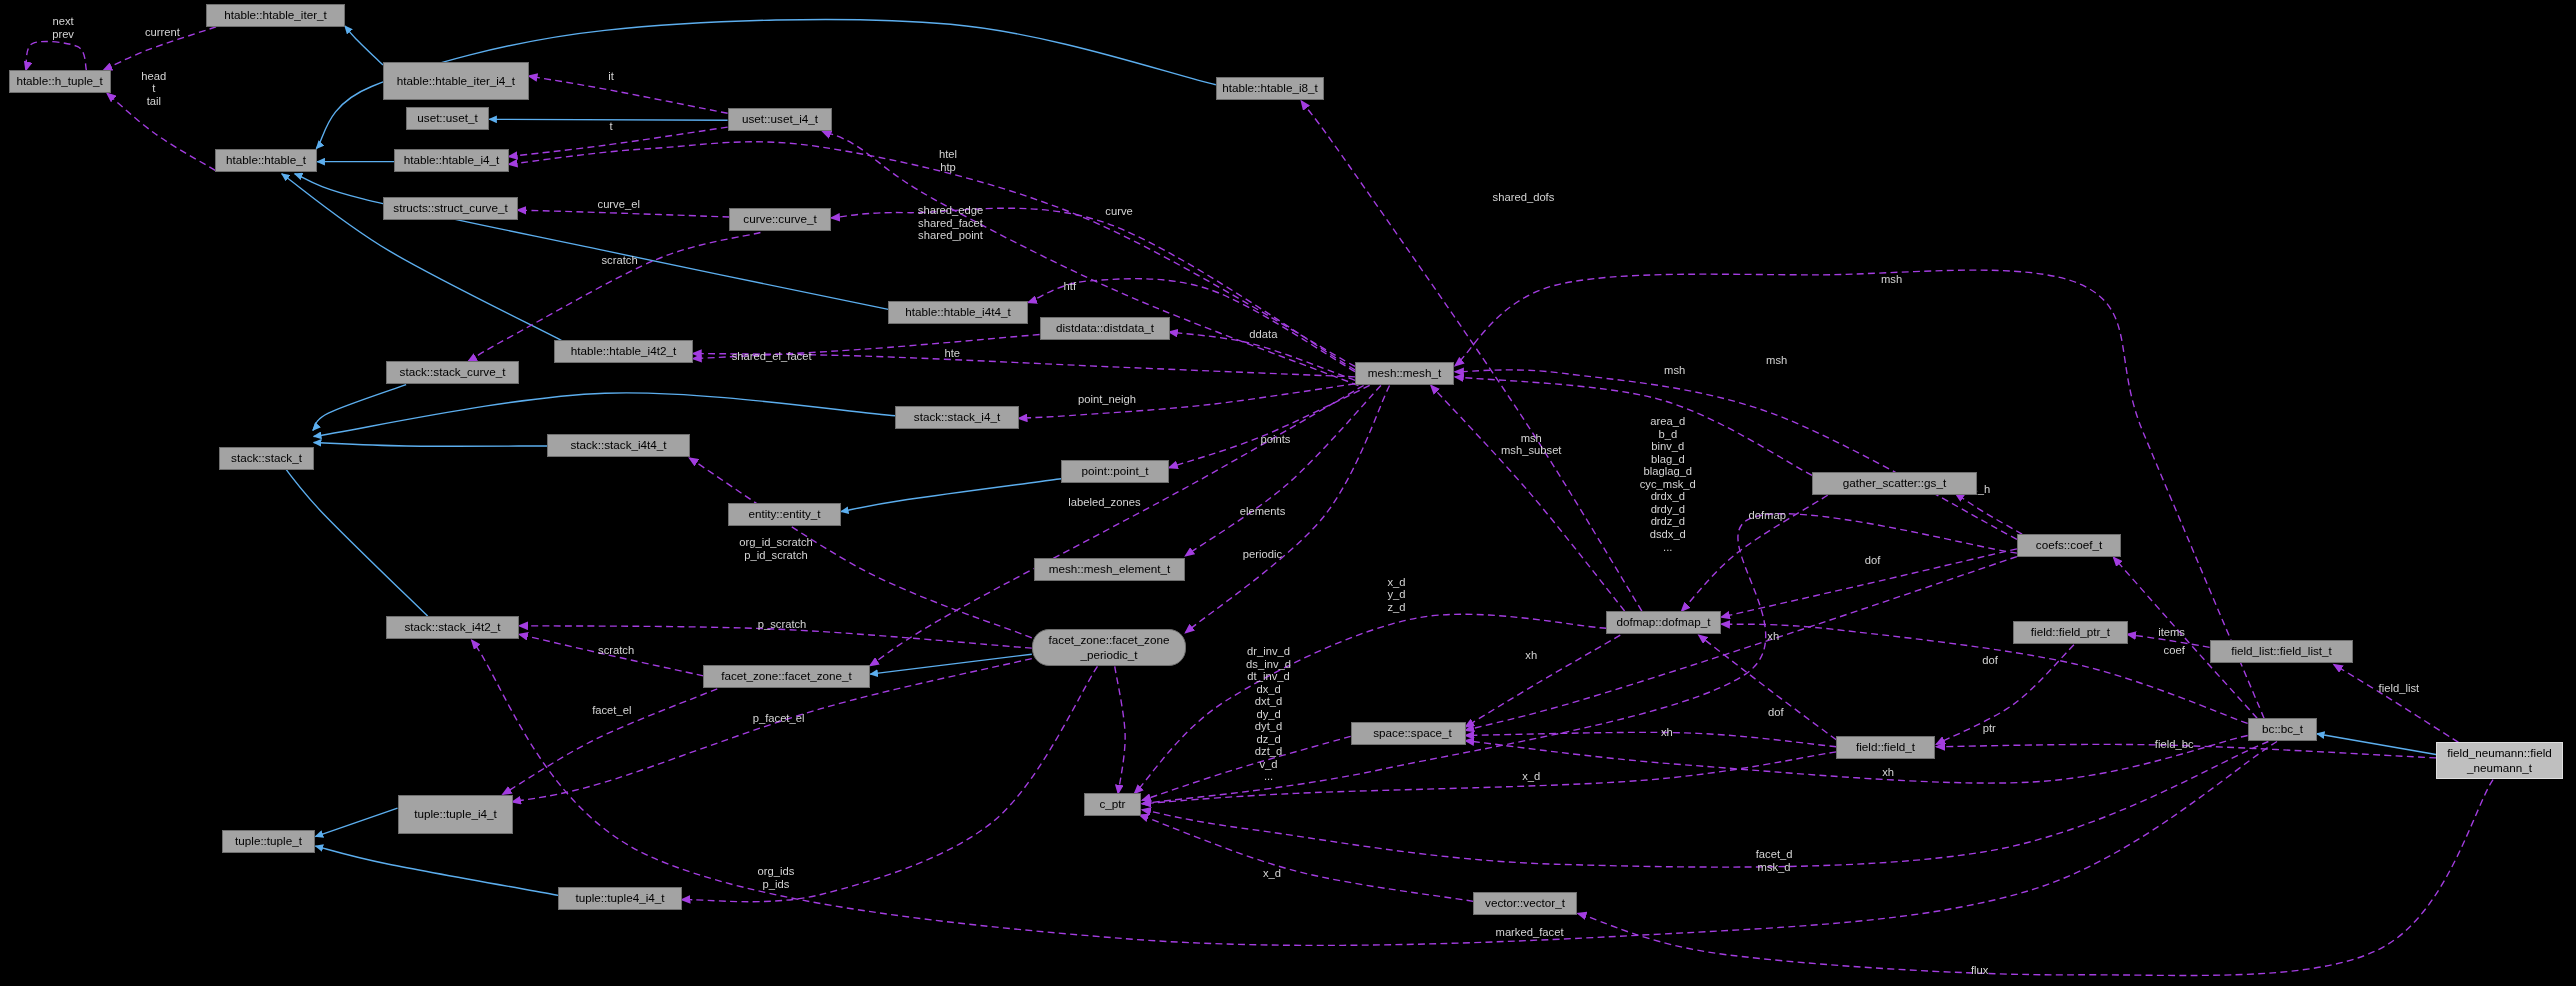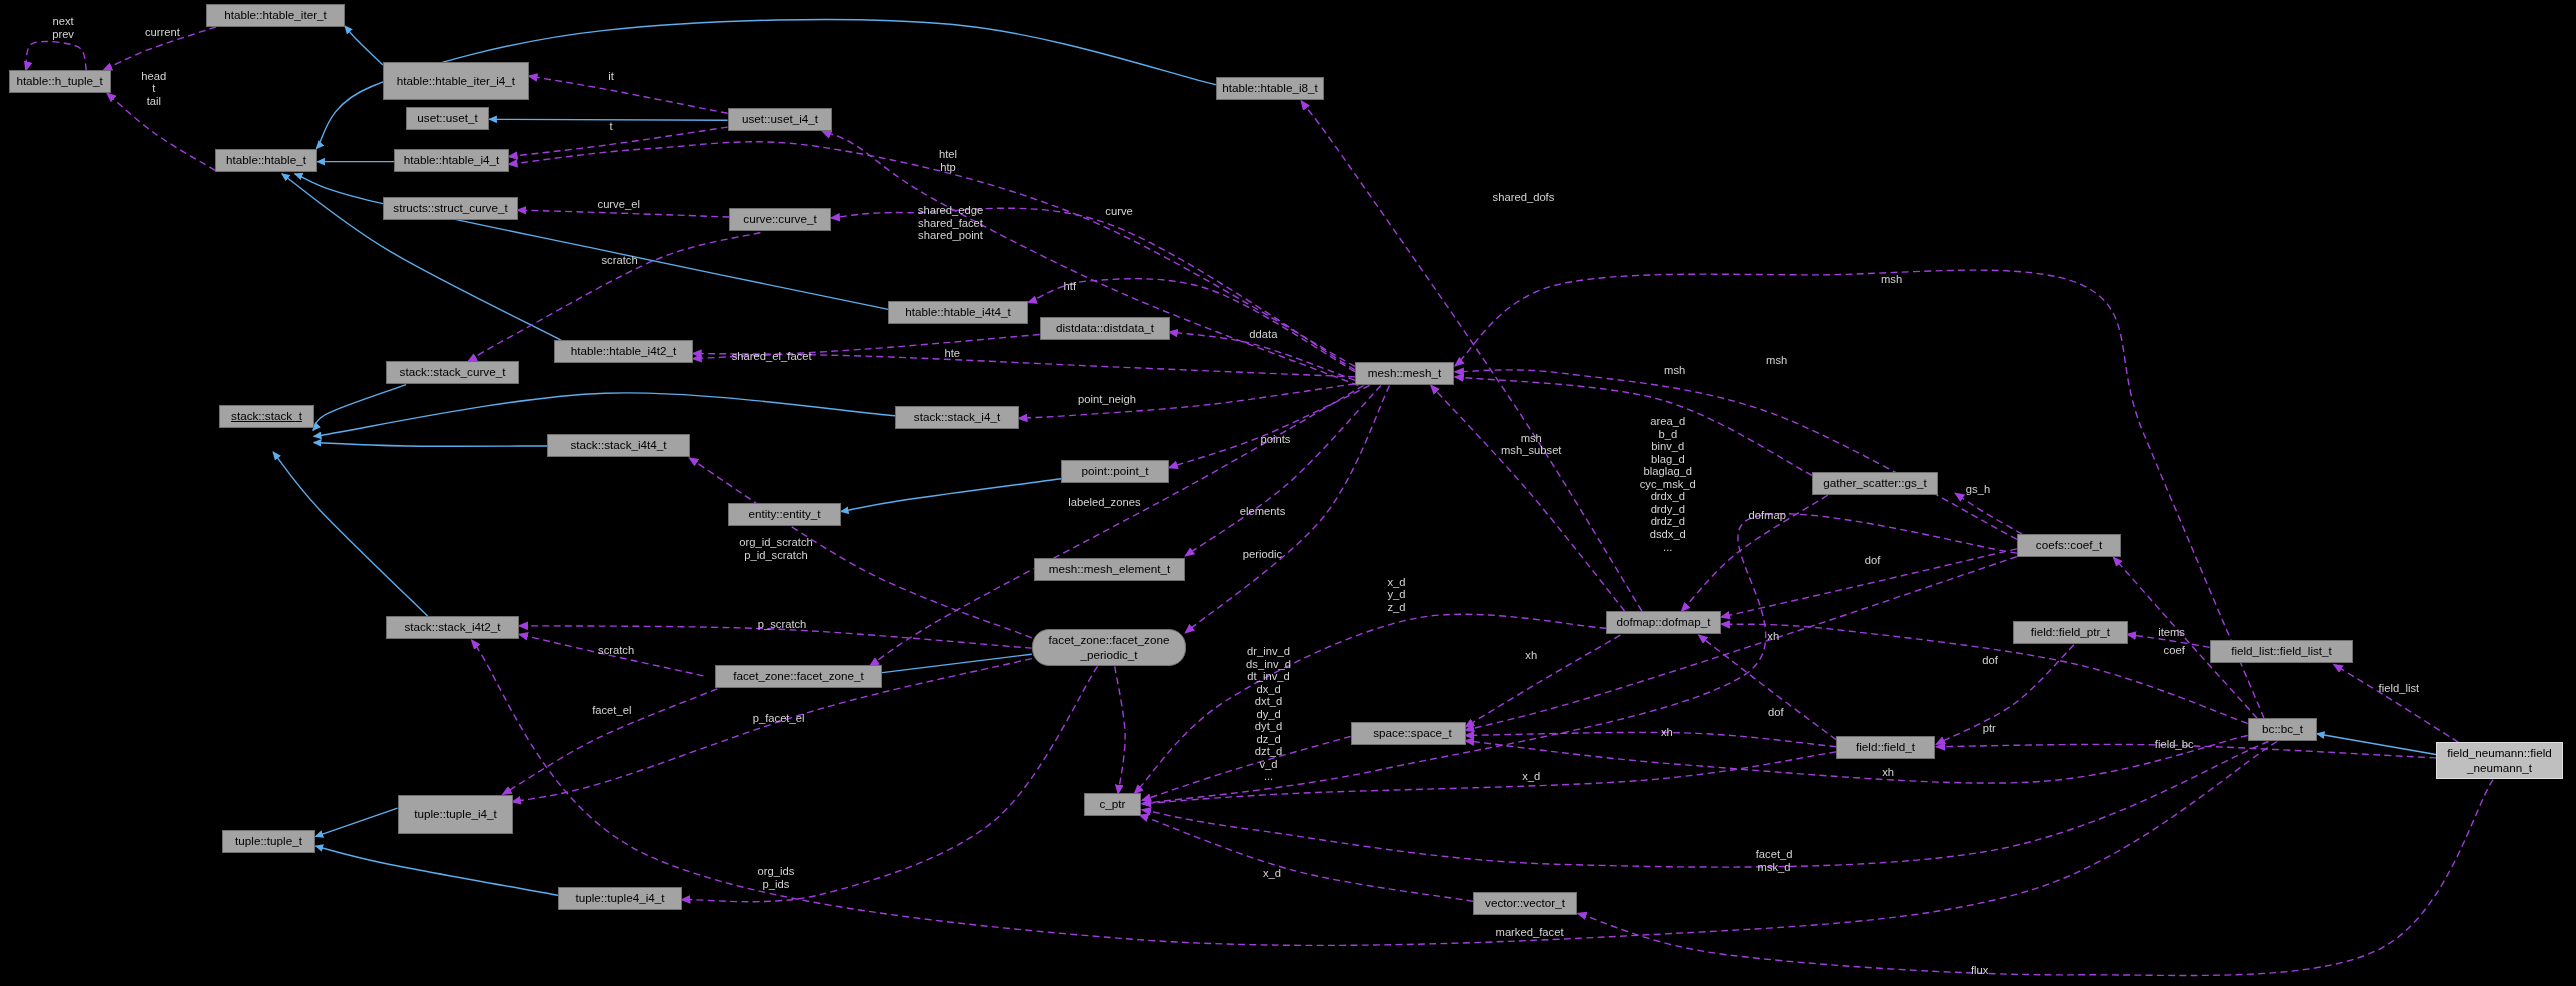--- a/index.html
+++ b/index.html
@@ -162,33 +162,33 @@
       <div class="node" style="left: 406px; top: 107px; width: 83px; height: 23px;">uset::uset_t</div>
       <div class="node" style="left: 728px; top: 108px; width: 104px; height: 23px;">uset::uset_i4_t</div>
       <div class="node" style="left: 394px; top: 149px; width: 115px; height: 23px;">htable::htable_i4_t</div>
       <div class="node" style="left: 383px; top: 197px; width: 135px; height: 23px;">structs::struct_curve_t</div>
       <div class="node" style="left: 729px; top: 208px; width: 102px; height: 23px;">curve::curve_t</div>
       <div class="node" style="left: 1216px; top: 77px; width: 108px; height: 23px;">htable::htable_i8_t</div>
       <div class="node" style="left: 888px; top: 301px; width: 140px; height: 23px;">htable::htable_i4t4_t</div>
       <div class="node" style="left: 1040px; top: 317px; width: 130px; height: 23px;">distdata::distdata_t</div>
       <div class="node" style="left: 554px; top: 340px; width: 139px; height: 23px;">htable::htable_i4t2_t</div>
       <div class="node" style="left: 386px; top: 361px; width: 133px; height: 23px;">stack::stack_curve_t</div>
-      <div class="node" style="left: 219px; top: 405px; width: 95px; height: 23px; text-decoration: underline;">stack::stack_t</div>
+      <div class="node" style="left: 219px; top: 447px; width: 95px; height: 23px;">stack::stack_t</div>
       <div class="node" style="left: 895px; top: 406px; width: 124px; height: 23px;">stack::stack_i4_t</div>
       <div class="node" style="left: 547px; top: 434px; width: 143px; height: 23px;">stack::stack_i4t4_t</div>
       <div class="node" style="left: 1061px; top: 460px; width: 108px; height: 23px;">point::point_t</div>
       <div class="node" style="left: 728px; top: 503px; width: 113px; height: 23px;">entity::entity_t</div>
       <div class="node" style="left: 1355px; top: 362px; width: 99px; height: 23px;">mesh::mesh_t</div>
       <div class="node" style="left: 1034px; top: 558px; width: 151px; height: 23px;">mesh::mesh_element_t</div>
       <div class="node" style="left: 1032px; top: 629px; width: 154px; height: 37px; border-radius: 17px;">facet_zone::facet_zone
 _periodic_t</div>
-      <div class="node" style="left: 703px; top: 665px; width: 167px; height: 23px; margin-left: 12px;">facet_zone::facet_zone_t</div>
+      <div class="node" style="left: 703px; top: 665px; width: 167px; height: 23px;">facet_zone::facet_zone_t</div>
       <div class="node" style="left: 386px; top: 616px; width: 133px; height: 23px;">stack::stack_i4t2_t</div>
       <div class="node" style="left: 1606px; top: 611px; width: 115px; height: 23px;">dofmap::dofmap_t</div>
-      <div class="node" style="left: 1812px; top: 472px; width: 126px; height: 23px;">gather_scatter::gs_t</div>
+      <div class="node" style="left: 1812px; top: 472px; width: 165px; height: 23px;">gather_scatter::gs_t</div>
       <div class="node" style="left: 2017px; top: 534px; width: 104px; height: 23px;">coefs::coef_t</div>
       <div class="node" style="left: 2013px; top: 621px; width: 115px; height: 23px;">field::field_ptr_t</div>
       <div class="node" style="left: 2210px; top: 640px; width: 143px; height: 23px;">field_list::field_list_t</div>
       <div class="node" style="left: 1351px; top: 722px; width: 115px; height: 23px; padding-left: 8px;">space::space_t</div>
       <div class="node" style="left: 1836px; top: 736px; width: 99px; height: 23px;">field::field_t</div>
       <div class="node" style="left: 2248px; top: 718px; width: 69px; height: 23px;">bc::bc_t</div>
       <div class="node hl" style="left: 2436px; top: 742px; width: 127px; height: 37px;">field_neumann::field
 _neumann_t</div>
       <div class="node" style="left: 398px; top: 795px; width: 115px; height: 39px;">tuple::tuple_i4_t</div>
       <div class="node" style="left: 222px; top: 830px; width: 93px; height: 23px;">tuple::tuple_t</div>

